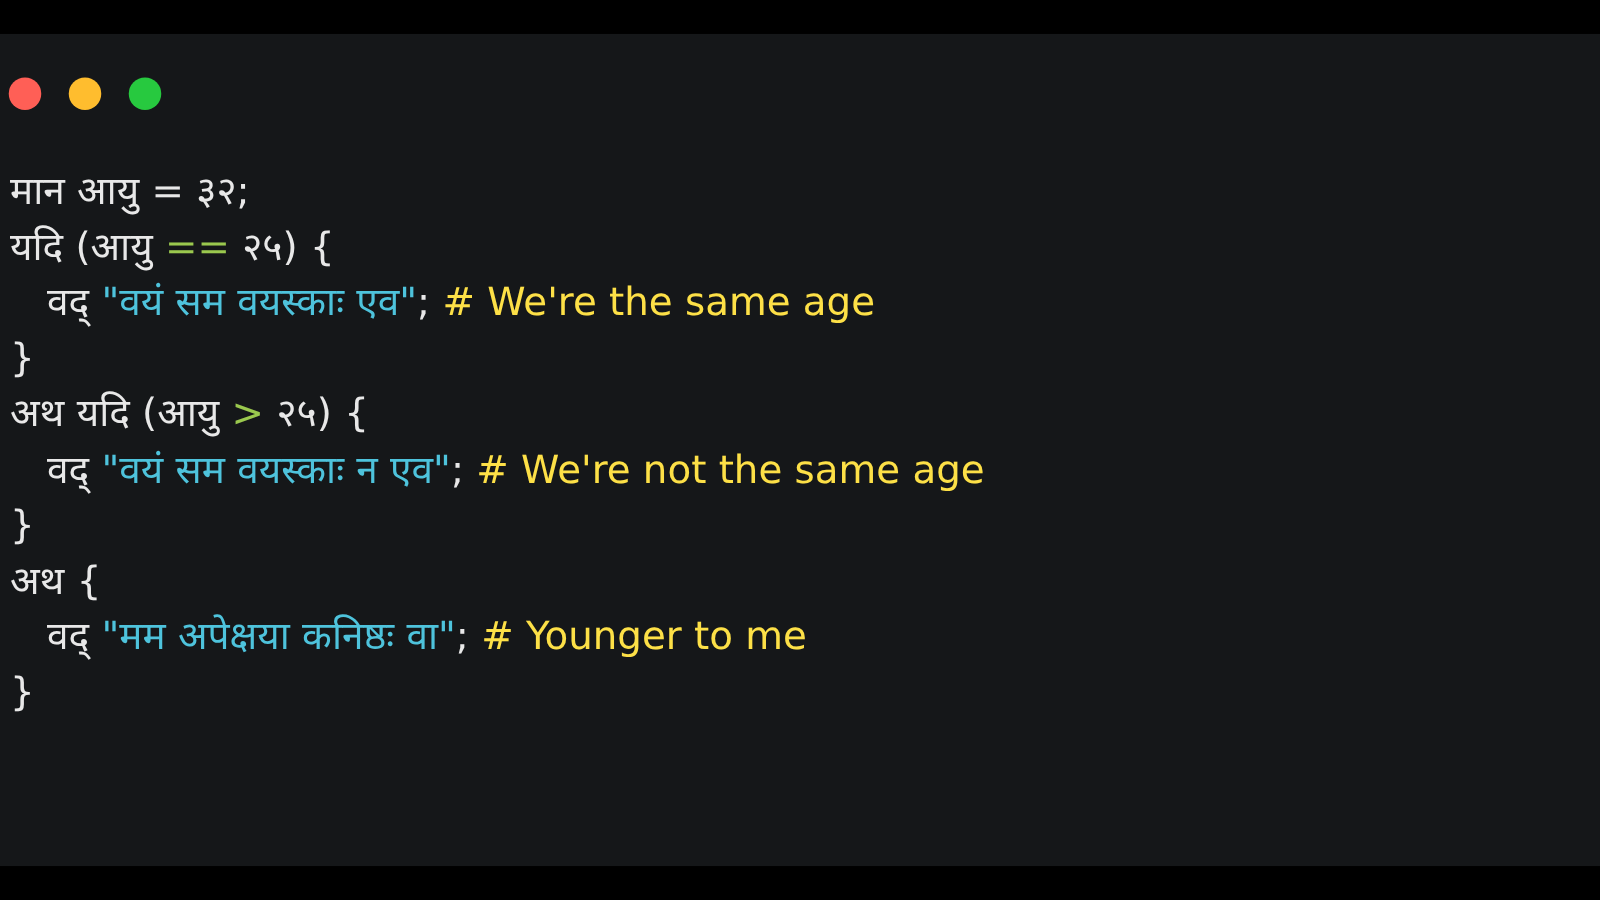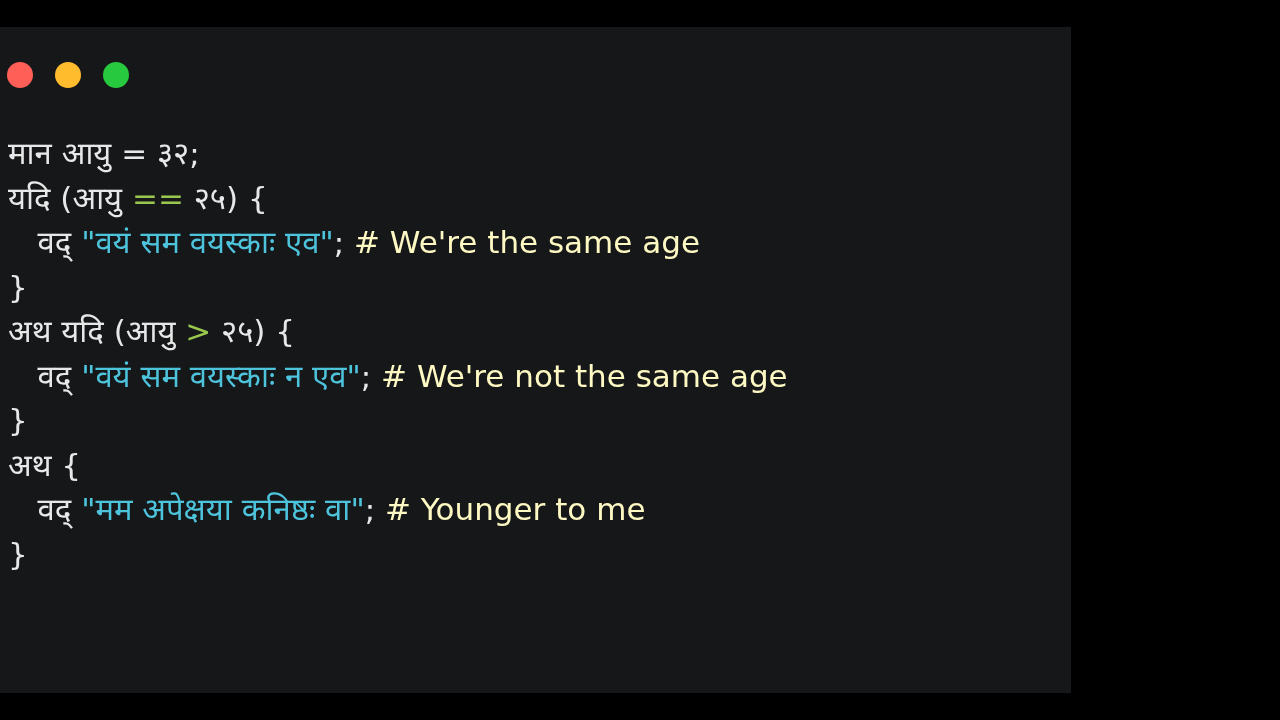--- a/index.html
+++ b/index.html
@@ -28,21 +28,21 @@
     z-index: 5;
   }
   .letterbox.top { top: 0; height: 27px; }
   .letterbox.bottom { top: 693px; height: 27px; }
 
   
   #editor-window {
     position: absolute;
     left: 0;
     top: 27px;
-    width: 1071px;
+    width: 1280px;
     height: 666px;
     background: #151719;
   }
 
   
   #title-bar {
     position: absolute;
     left: 0;
     top: 0;
     width: 1280px;
@@ -72,21 +72,21 @@
     white-space: pre;
   }
   .code-line {
     height: 44.5px;
     padding-left: 8px;
     white-space: pre;
   }
   .tok-plain   { color: #e8e8e8; }
   .tok-string  { color: #4ec3dc; }
   .tok-op      { color: #9ac84e; }
-  .tok-comment { color: #fef9c3; }
+  .tok-comment { color: #fde047; }
   .tok-number  { color: #e8e8e8; }
 </style>
 </head>
 <body>
 
 <div id="screen">
 
   <div class="letterbox top"></div>
 
   <div id="editor-window">

